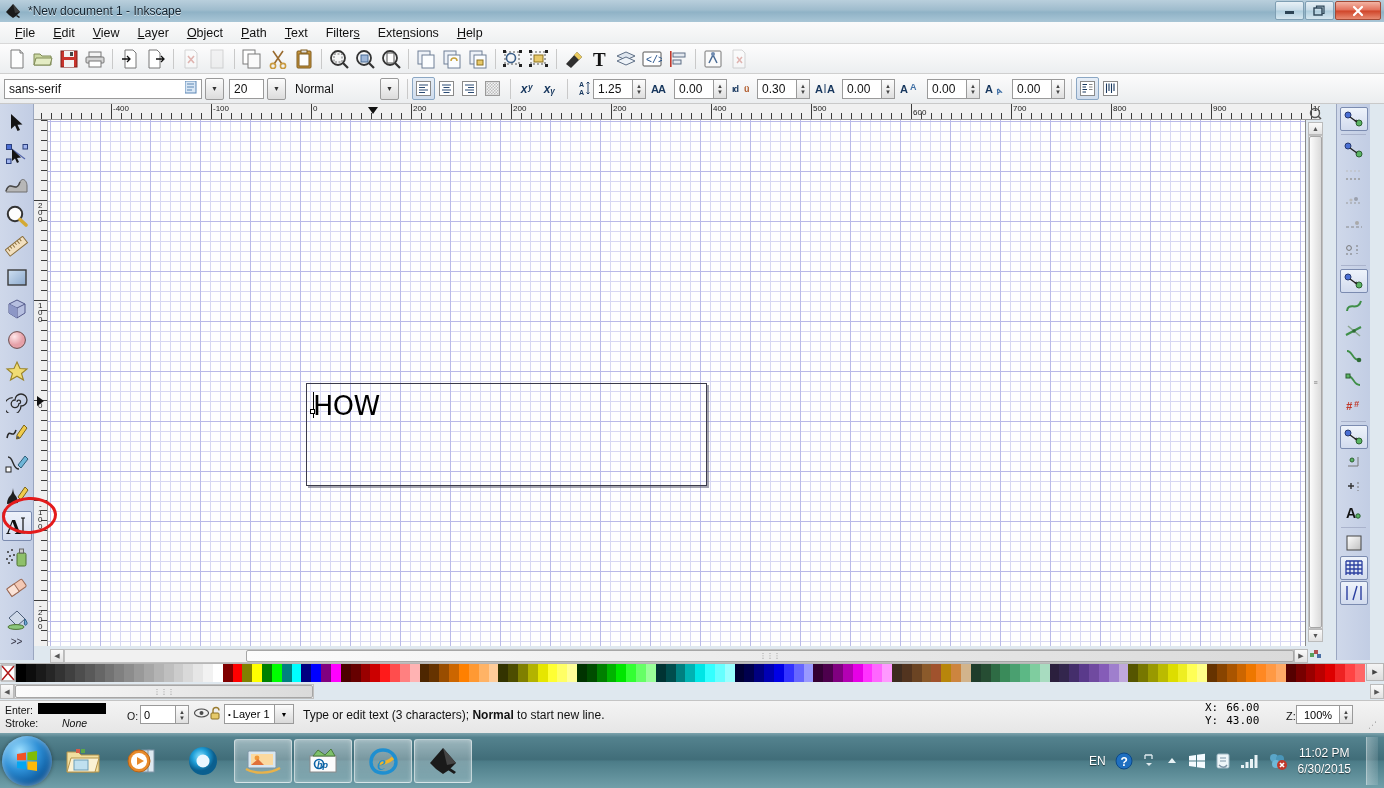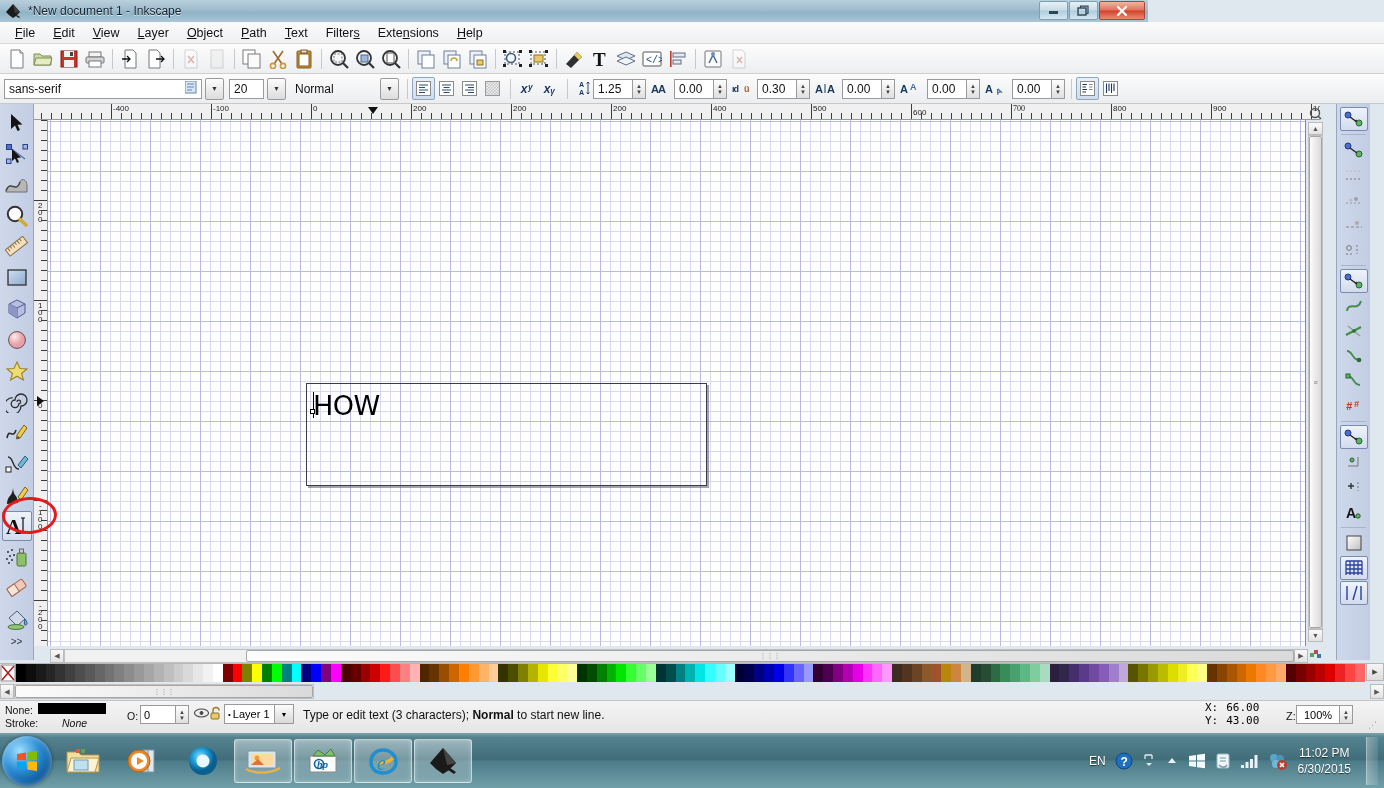--- a/index.html
+++ b/index.html
@@ -8,21 +8,21 @@
     width: 1384px; height: 788px;
     overflow: hidden;
     font-family: "Liberation Sans", sans-serif;
     font-size: 12px;
     -webkit-font-smoothing: antialiased;
   }
   body { background: #dfe8ef; }
 
   
   #titlebar {
-    position: absolute; left: 0; top: 0; width: 1148px; height: 22px;
+    position: absolute; left: 0; top: 0; width: 1384px; height: 22px;
     background: linear-gradient(to bottom, #b9cfdc 0%, #9fbccd 45%, #8fb2c6 55%, #a9c6d6 100%);
     display: flex; align-items: center;
   }
   #titlebar .tb-icon { margin-left: 4px; width: 18px; height: 16px; position: relative; }
   #titlebar .title-text {
     margin-left: 6px; font-size: 12px; color: #13222e;
     text-shadow: 0 1px 0 rgba(255,255,255,.7);
     white-space: nowrap;
   }
   .win-btns { position: absolute; right: 3px; top: 1px; display: flex; gap: 1px; }
@@ -948,21 +948,21 @@
     <div class="rtick" style="left: 887px; width: 1px; top: 9px; height: 7px;"></div>
     <div class="rtick" style="left: 897px; width: 1px; top: 9px; height: 7px;"></div>
     <div class="rtick" style="left: 907px; width: 1px; top: 9px; height: 7px;"></div>
     <div class="rtick" style="left: 917px; width: 1px; top: 9px; height: 7px;"></div>
     <div class="rtick" style="left: 927px; width: 1px; top: 9px; height: 7px;"></div>
     <div class="rtick" style="left: 937px; width: 1px; top: 9px; height: 7px;"></div>
     <div class="rtick" style="left: 947px; width: 1px; top: 9px; height: 7px;"></div>
     <div class="rtick" style="left: 957px; width: 1px; top: 9px; height: 7px;"></div>
     <div class="rtick" style="left: 967px; width: 1px; top: 9px; height: 7px;"></div>
     <div class="rtick" style="left: 977px; width: 1px; top: 0px; height: 16px;"></div>
-    <div class="rlabel" style="left: 979px; top: 1px; font-family: Liberation Serif, serif;">700</div>
+    <div class="rlabel" style="left: 979px; top: 1px;">700</div>
     <div class="rtick" style="left: 987px; width: 1px; top: 9px; height: 7px;"></div>
     <div class="rtick" style="left: 997px; width: 1px; top: 9px; height: 7px;"></div>
     <div class="rtick" style="left: 1007px; width: 1px; top: 9px; height: 7px;"></div>
     <div class="rtick" style="left: 1017px; width: 1px; top: 9px; height: 7px;"></div>
     <div class="rtick" style="left: 1027px; width: 1px; top: 9px; height: 7px;"></div>
     <div class="rtick" style="left: 1037px; width: 1px; top: 9px; height: 7px;"></div>
     <div class="rtick" style="left: 1047px; width: 1px; top: 9px; height: 7px;"></div>
     <div class="rtick" style="left: 1057px; width: 1px; top: 9px; height: 7px;"></div>
     <div class="rtick" style="left: 1067px; width: 1px; top: 9px; height: 7px;"></div>
     <div class="rtick" style="left: 1077px; width: 1px; top: 0px; height: 16px;"></div>
@@ -1376,21 +1376,21 @@
   <div class="sb-arrow" style="position:absolute; left:0px; top:0px; width:14px; height:15px;">◀</div>
   <div class="sb-track" style="position:absolute; left:14px; top:0px; width:300px; height:15px;">
     <div class="sb-thumb" style="width:100%; height:100%;">
       <span class="grip-dots">⋮⋮⋮</span>
     </div>
   </div>
   <div class="sb-arrow" style="position:absolute; left:1370px; top:0px; width:14px; height:15px;">▶</div>
 </div>
 
 <div id="statusbar"></div>
-<span class="sb-label" style="left:5px; top:704px;">None:</span>
+<span class="sb-label" style="left:5px; top:704px;">Enter:</span>
 <span class="sb-label" style="left:5px; top:717px;">Stroke:</span>
 <div id="fill-swatch"></div>
 <span class="sb-label" style="left:62px; top:717px; font-style:italic;">None</span>
 <span class="sb-label" style="left:127px; top:710px;">O:</span>
 <div class="o-input" style="left:140px; top:705px; width:36px;">
   <span>0</span>
 </div>
 <div class="tt-spin" style="position:absolute; left:176px; top:705px; height:19px;">
     <span>▲</span>
     <span>▼</span>

